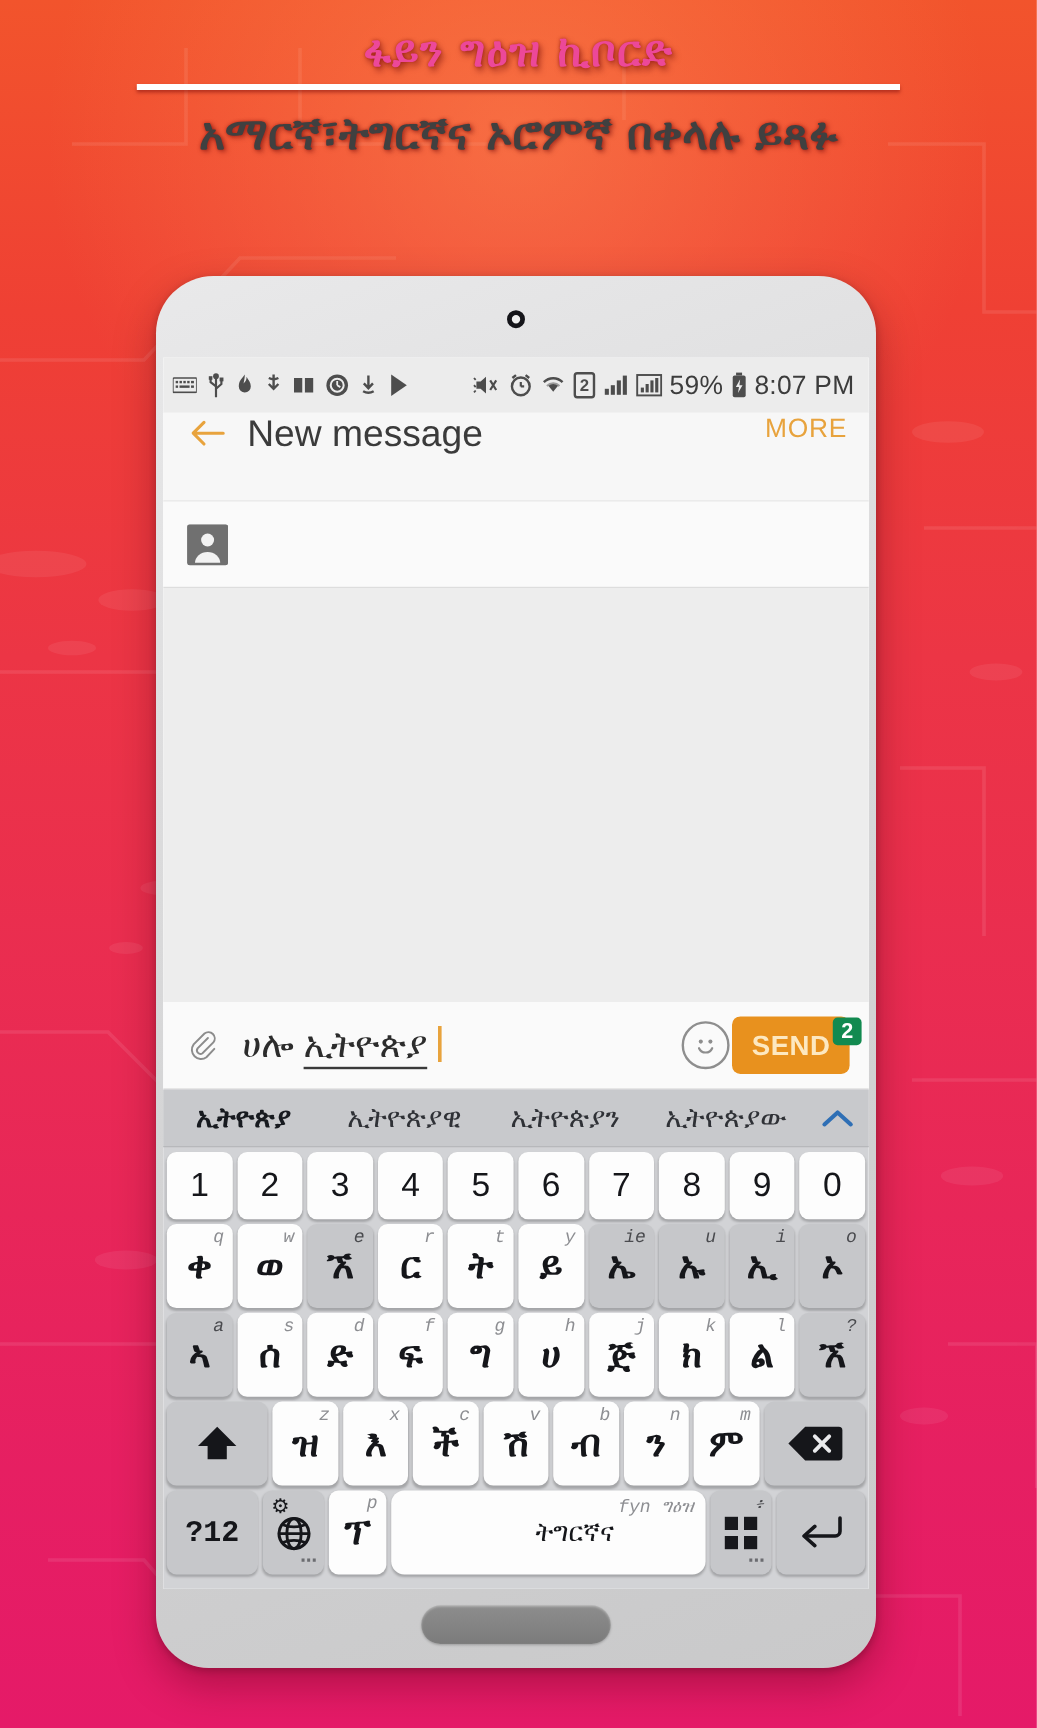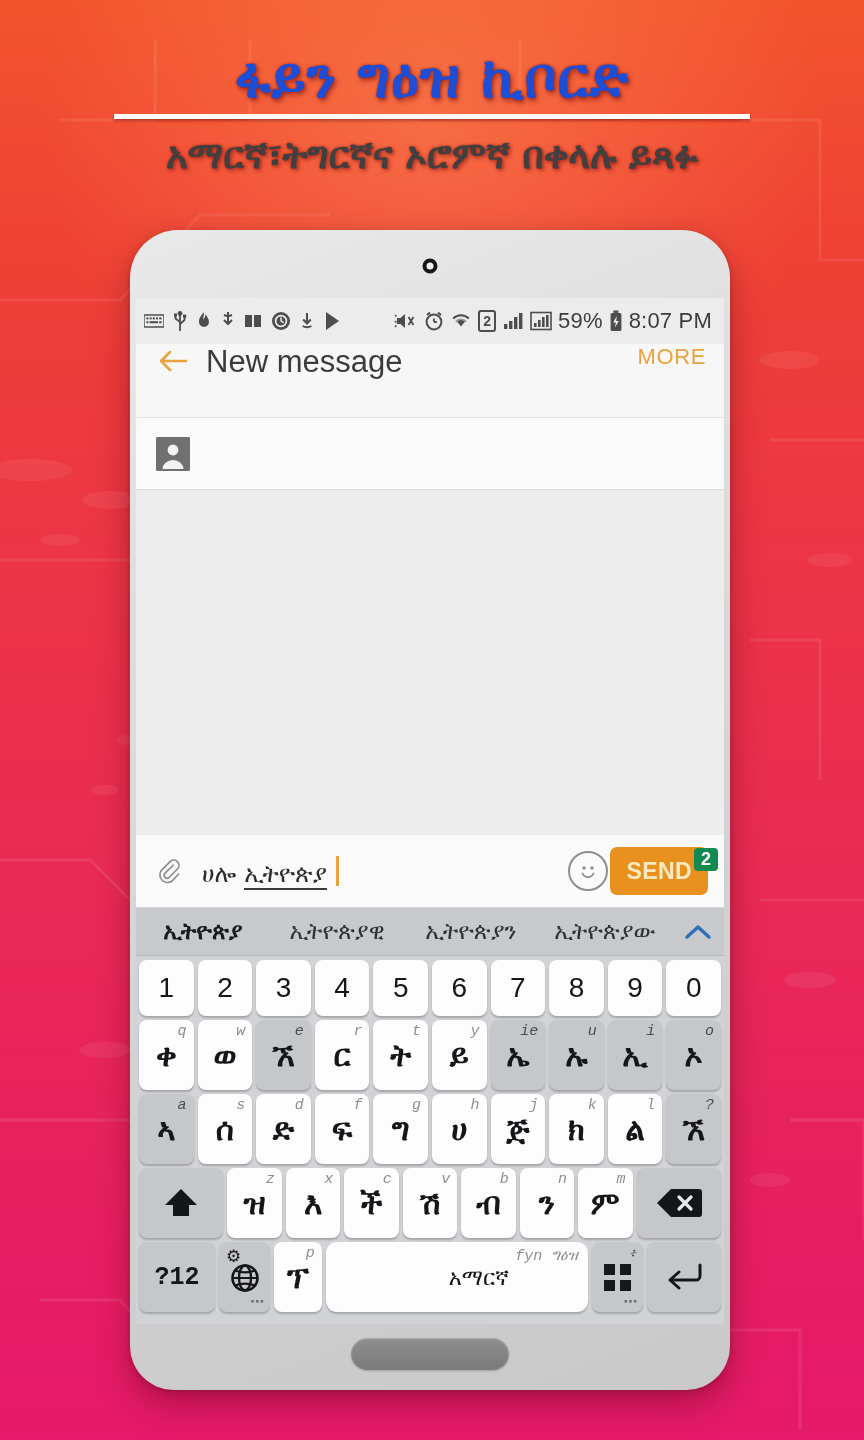--- a/index.html
+++ b/index.html
@@ -11,24 +11,23 @@
   }
   
   #bg-circuit { position:absolute; inset:0; opacity:.30; }
   #bg-glow { position:absolute; inset:0;
     background:radial-gradient(ellipse 70% 40% at 50% 8%, rgba(255,150,90,.45), rgba(255,120,70,0) 65%); }
 
   
   .headline-wrap { position:absolute; top:26px; left:0; right:0; text-align:center; z-index:5; }
   .headline-main {
     font-family:"DejaVu Sans", sans-serif;
-    font-size:56px; font-weight:bold; color:#1d4ed8; line-height:1.0;
+    font-size:36px; font-weight:bold; color:#ec4899; line-height:1.0;
     letter-spacing:1px;
     text-shadow:0 0 3px rgba(120,0,0,.55), 2px 3px 5px rgba(110,10,10,.55);
-    margin-top:24px;
   }
   .headline-rule { width:636px; height:5px; margin:8px auto 0;
     background:#ffffff; box-shadow:0 2px 3px rgba(120,10,10,.5); }
   .headline-sub {
     font-family:"DejaVu Sans", sans-serif;
     margin-top:13px; font-size:37px; font-weight:bold; color:#404040;
     line-height:1.28; padding:0 46px;
     text-shadow:0 0 3px rgba(120,0,0,.5), 2px 2px 4px rgba(110,10,10,.5);
   }
 
@@ -74,21 +73,21 @@
   .contact-ico { width:34px; height:34px; background:#707070; border-radius:2px;
     display:flex; align-items:flex-end; justify-content:center; overflow:hidden; }
 
   
   .msg-body { height:345px; background:#ededed; }
 
   
   .compose { height:73px; background:#fafafa; display:flex; align-items:center;
     padding:0 12px 0 18px; border-bottom:1px solid #d9d9d9; }
   .clip-ico { width:30px; height:30px; color:#8c8c8c; flex:0 0 auto; }
-  .msg-text { flex:1; margin-left:18px; font-size:24px; color:#2c2c2c;
+  .msg-text { flex:1; margin-left:18px; font-size:30px; color:#2c2c2c;
     font-family:"DejaVu Sans", sans-serif; display:flex; align-items:baseline; gap:8px; }
   .msg-underlined { border-bottom:2px solid #3a3a3a; }
   .caret { display:inline-block; width:3px; height:30px; background:#e8a33d; margin-left:1px;
     position:relative; top:4px; }
   .smiley { width:40px; height:40px; border:2px solid #8e8e8e; border-radius:50%;
     display:flex; align-items:center; justify-content:center; color:#8e8e8e; flex:0 0 auto; }
   .send-wrap { position:relative; margin-left:2px; margin-right:4px; }
   .send-btn { background:#e8911e; color:#fde8c0; font-size:23px; font-weight:bold;
     padding:11px 16px; border-radius:7px; letter-spacing:.4px; }
   .send-badge { position:absolute; top:-10px; right:-10px; background:#128a50; color:#fff;
@@ -517,21 +516,21 @@
               <path d="M6.8 20 H31.2 M9 12.4 q10 4 20 0 M9 27.6 q10-4 20 0" stroke="#15161a" stroke-width="2.2" fill="none"></path>
             </svg>
           <i class="dots3">⋯</i>
         </span>
         <span class="key">
             <i class="hint">p</i>
             <span>ፕ</span>
           </span>
         <span class="key space">
           <i class="space-hint"><span>fyn</span> <span class="geez">ግዕዝ</span></i>
-          <span>አማርኛ</span>
+          <span>ትግርኛና</span>
         </span>
         <span class="key gray dotkey">
           <i class="hint">፥</i>
           <span class="dotgrid">
               <i></i>
               <i></i>
               <i></i>
               <i></i>
             </span>
           <i class="dots3">⋯</i>

